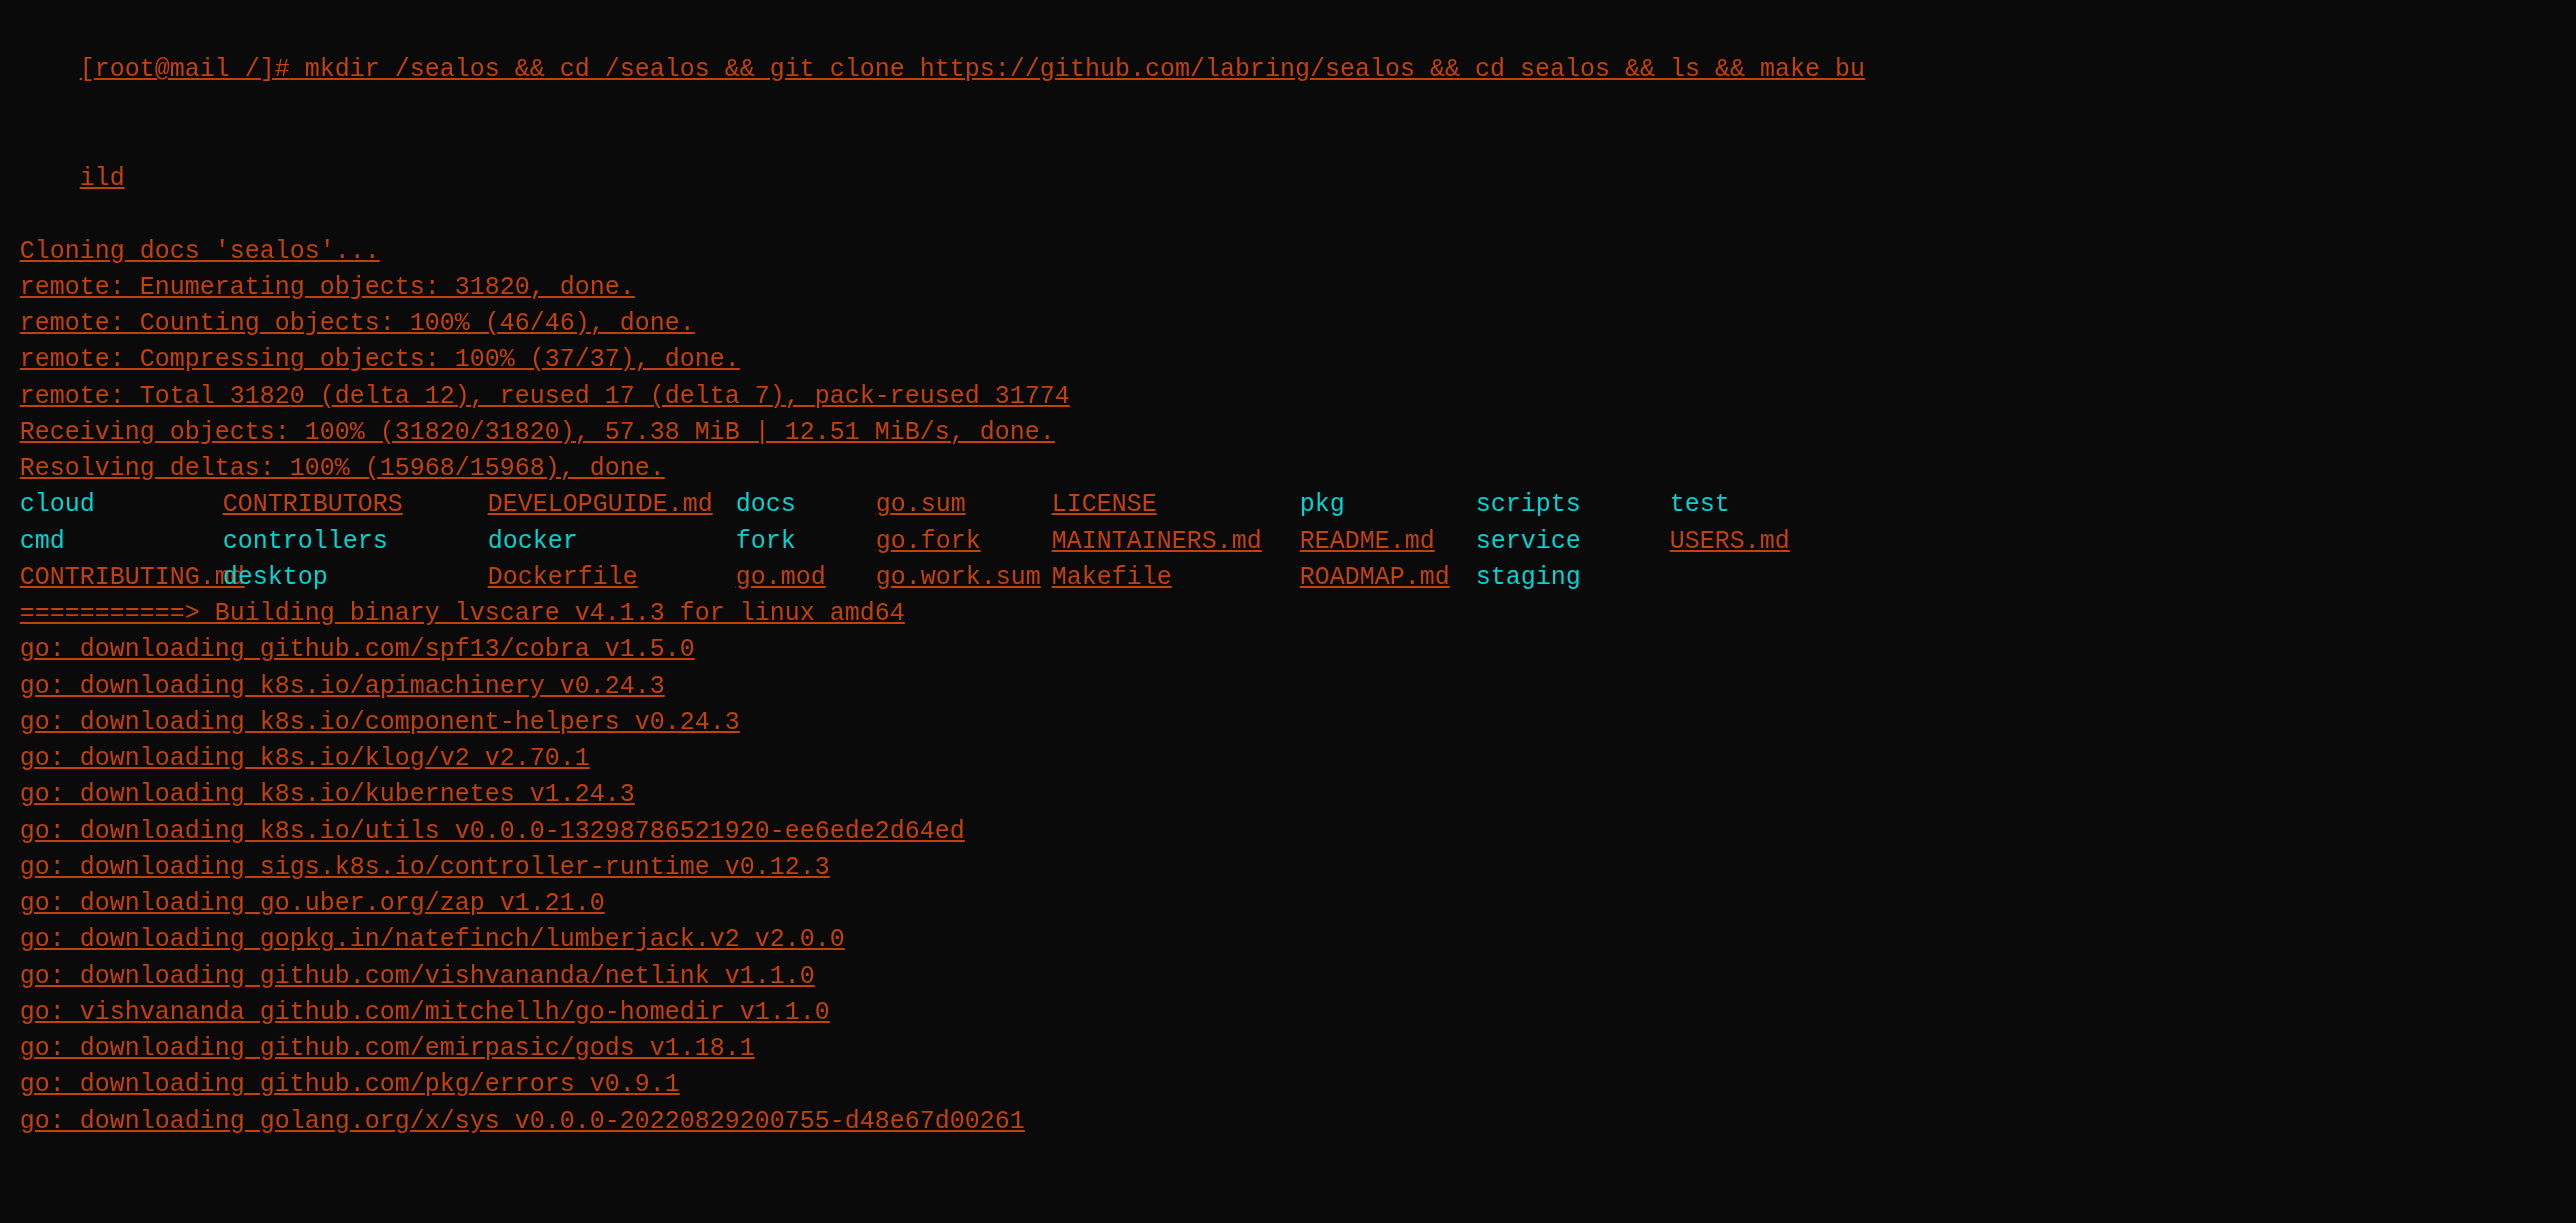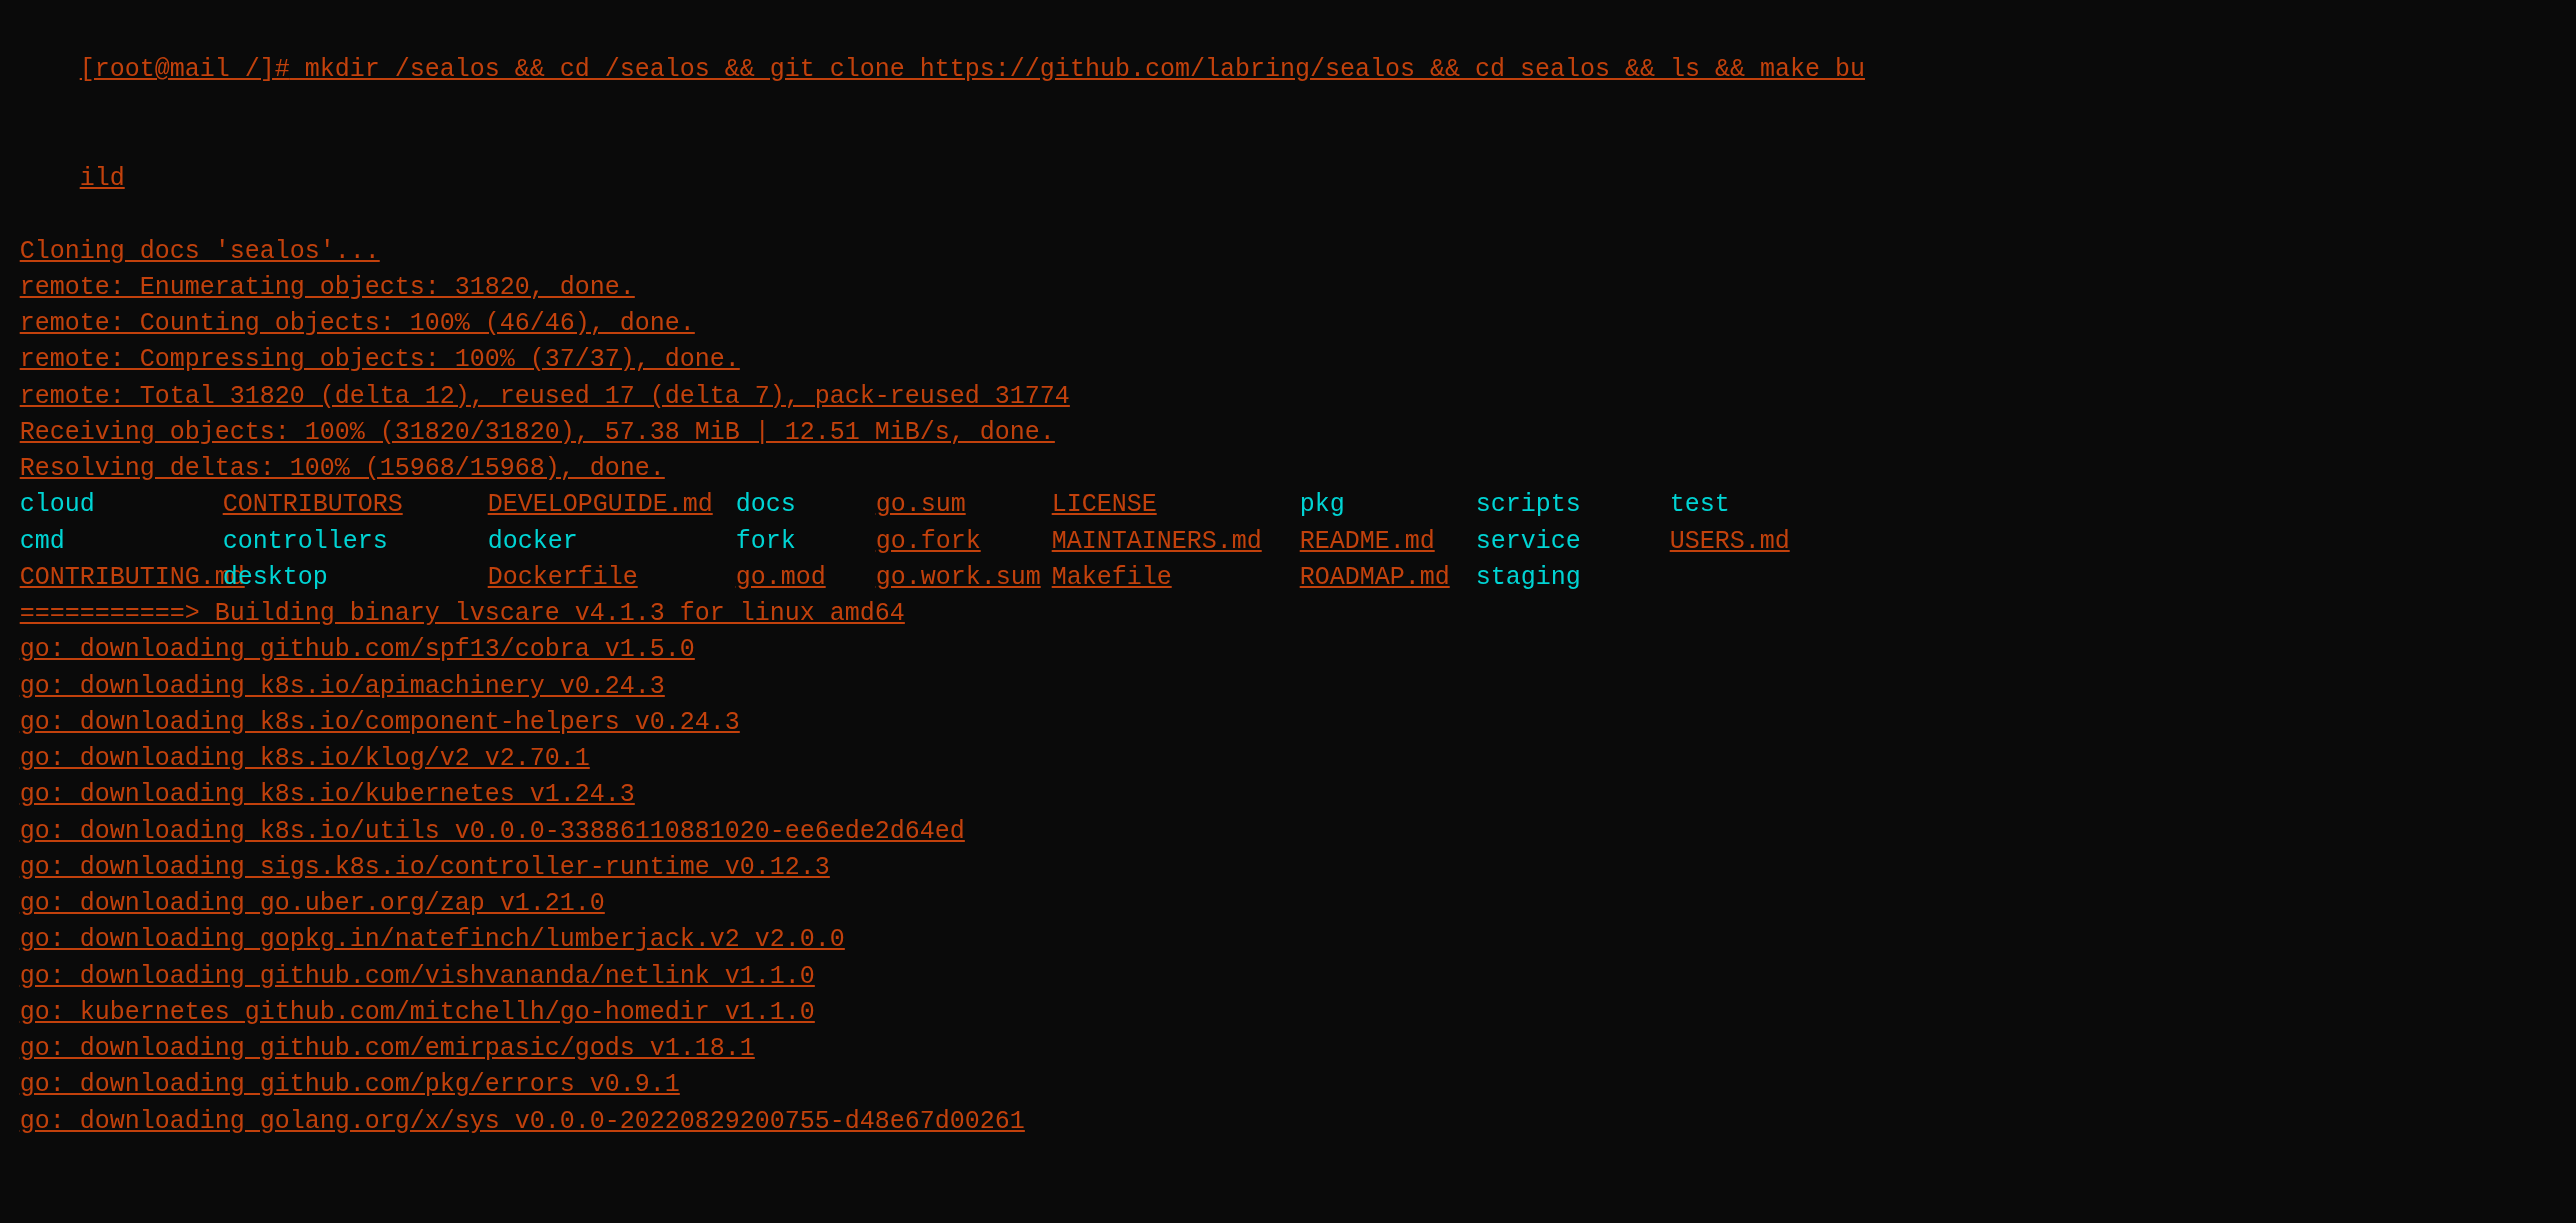--- a/index.html
+++ b/index.html
@@ -94,26 +94,26 @@
     <span class="file-item white"></span>
   </div>
 
   <div class="terminal-line white">===========&gt; Building binary lvscare v4.1.3 for linux_amd64</div>
 
   <div class="terminal-line white">go: downloading github.com/spf13/cobra v1.5.0</div>
   <div class="terminal-line white">go: downloading k8s.io/apimachinery v0.24.3</div>
   <div class="terminal-line white">go: downloading k8s.io/component-helpers v0.24.3</div>
   <div class="terminal-line white">go: downloading k8s.io/klog/v2 v2.70.1</div>
   <div class="terminal-line white">go: downloading k8s.io/kubernetes v1.24.3</div>
-  <div class="terminal-line white">go: downloading k8s.io/utils v0.0.0-33886110881020-ee6ede2d64ed</div>
+  <div class="terminal-line white">go: downloading k8s.io/utils v0.0.0-13298786521920-ee6ede2d64ed</div>
   <div class="terminal-line white">go: downloading sigs.k8s.io/controller-runtime v0.12.3</div>
   <div class="terminal-line white">go: downloading go.uber.org/zap v1.21.0</div>
   <div class="terminal-line white">go: downloading gopkg.in/natefinch/lumberjack.v2 v2.0.0</div>
   <div class="terminal-line white">go: downloading github.com/vishvananda/netlink v1.1.0</div>
-  <div class="terminal-line white">go: kubernetes github.com/mitchellh/go-homedir v1.1.0</div>
+  <div class="terminal-line white">go: vishvananda github.com/mitchellh/go-homedir v1.1.0</div>
   <div class="terminal-line white">go: downloading github.com/emirpasic/gods v1.18.1</div>
   <div class="terminal-line white">go: downloading github.com/pkg/errors v0.9.1</div>
   <div class="terminal-line white">go: downloading golang.org/x/sys v0.0.0-20220829200755-d48e67d00261</div>
 
   <div class="terminal-line">
     
   </div>
 </div>
 
 

